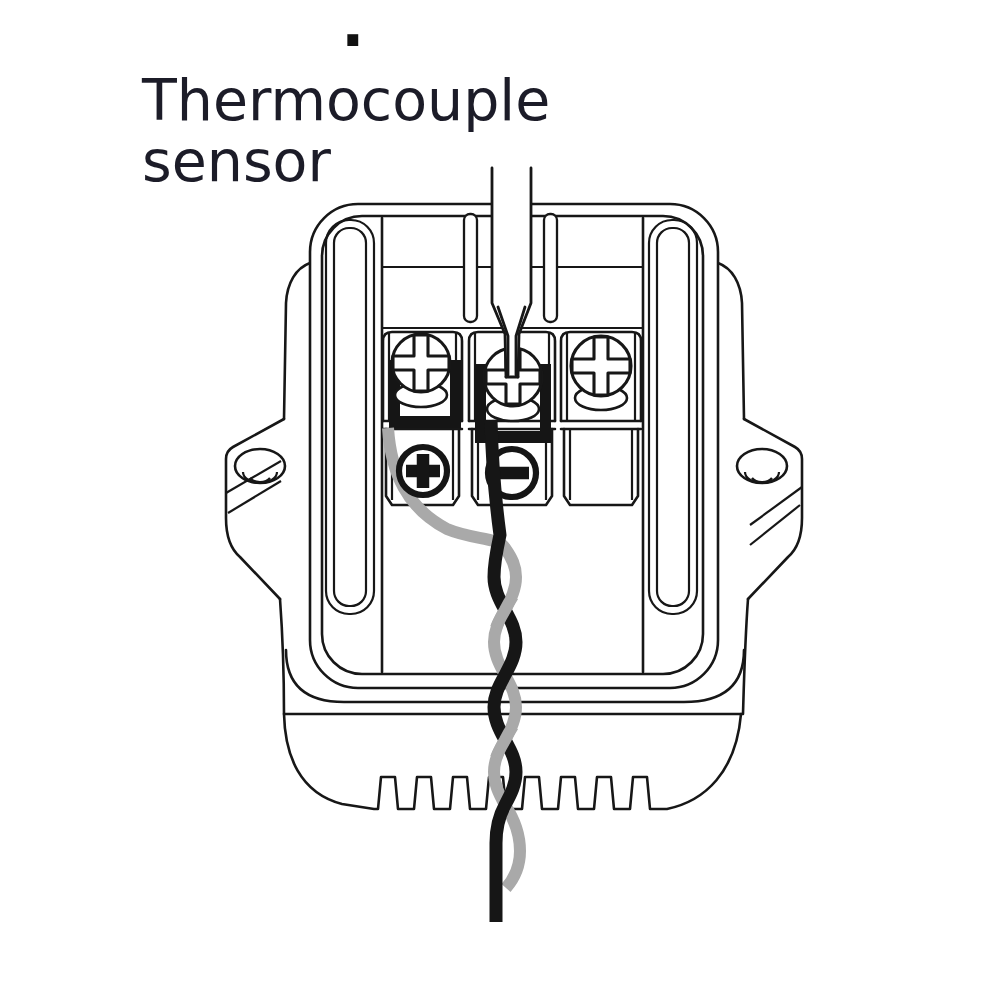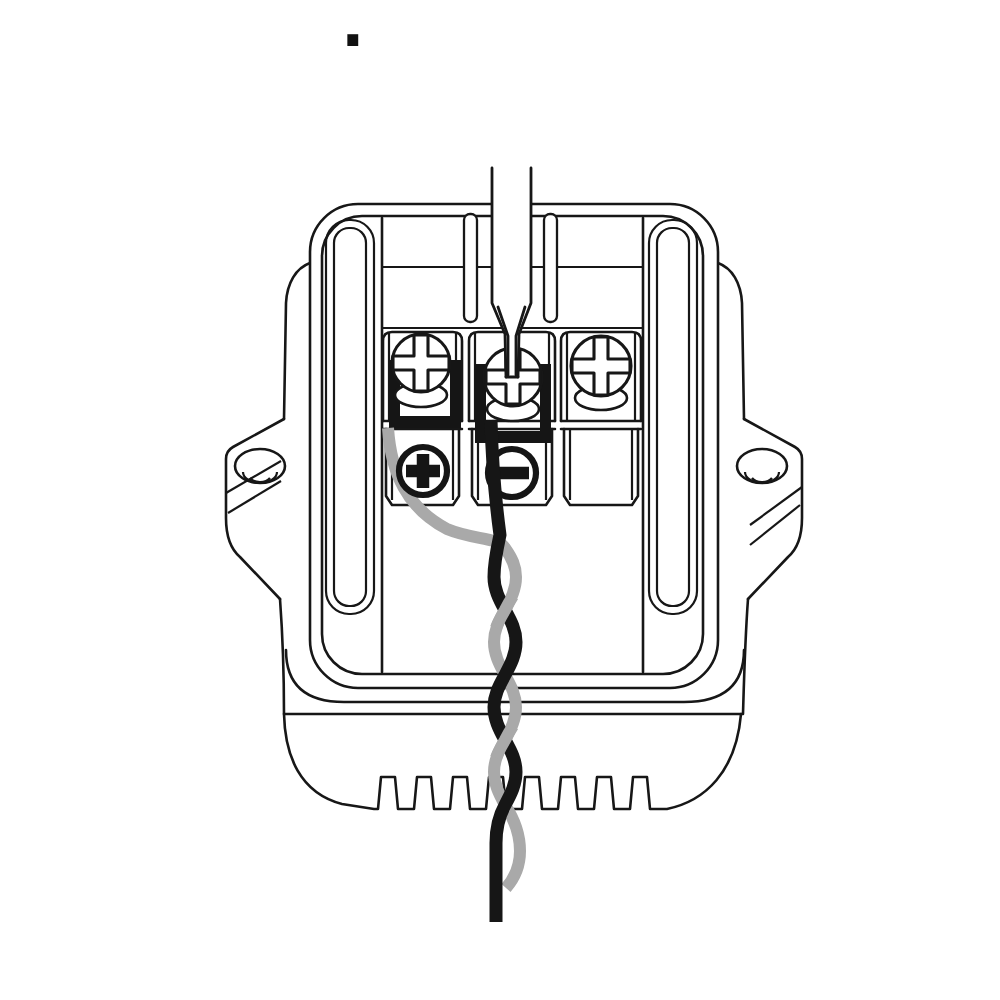--- a/index.html
+++ b/index.html
@@ -20,20 +20,21 @@
   .wire-gray{stroke-width:12px;}
   .wire-black{stroke-width:13px;}
   .sd-fill{fill:#ffffff;stroke:none;}
   .sd-line{fill:none;stroke:#171717;stroke-width:2.8;stroke-linejoin:round;stroke-linecap:round;}
 </style>
 </head>
 <body>
 
 <div id="stage">
 
+  <div class="diagram-label"><span>Thermocouple</span><br><span>sensor</span></div>
 
   <div class="stray-mark">.</div>
 
   <svg id="device-figure" width="1000" height="1000" viewBox="0 0 1000 1000" xmlns="http://www.w3.org/2000/svg">
 
     <g>
       <path class="ln" d="M 310,263 C 296,268 287,283 286,303 L 284,419"></path>
       <path class="ln" d="M 718,263 C 732,268 741,283 742,303 L 744,419"></path>
 
       <g>

